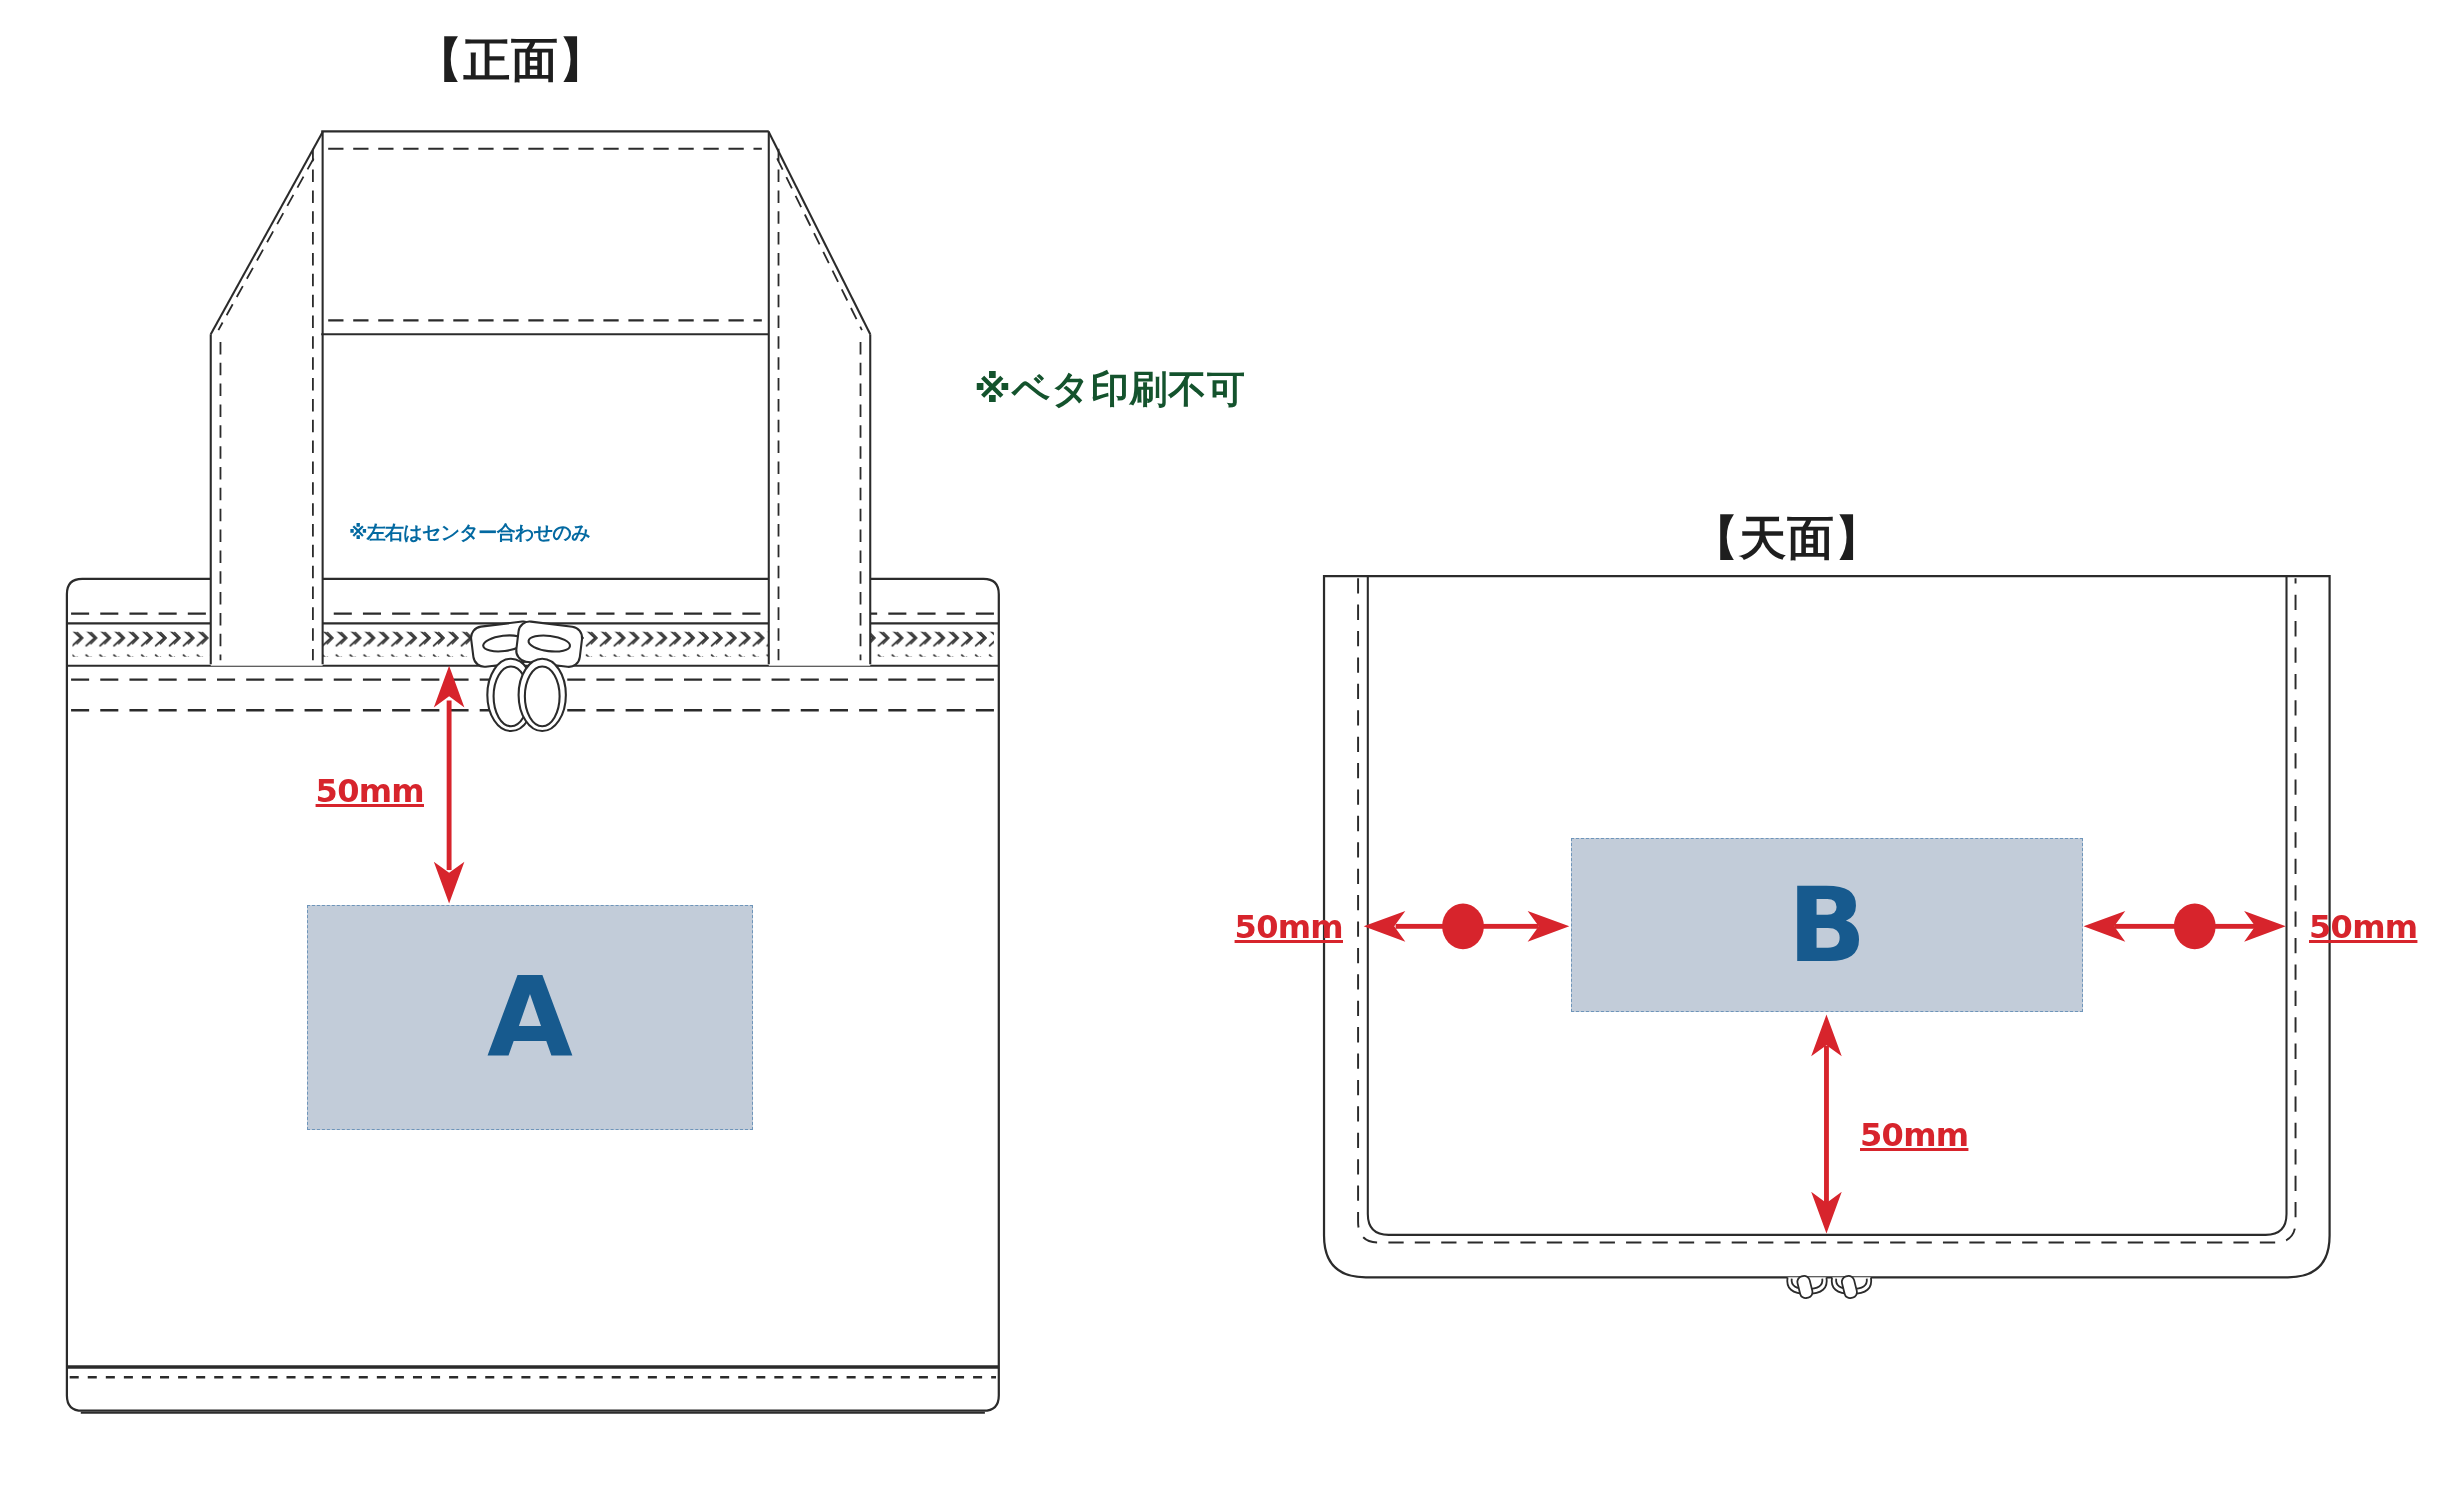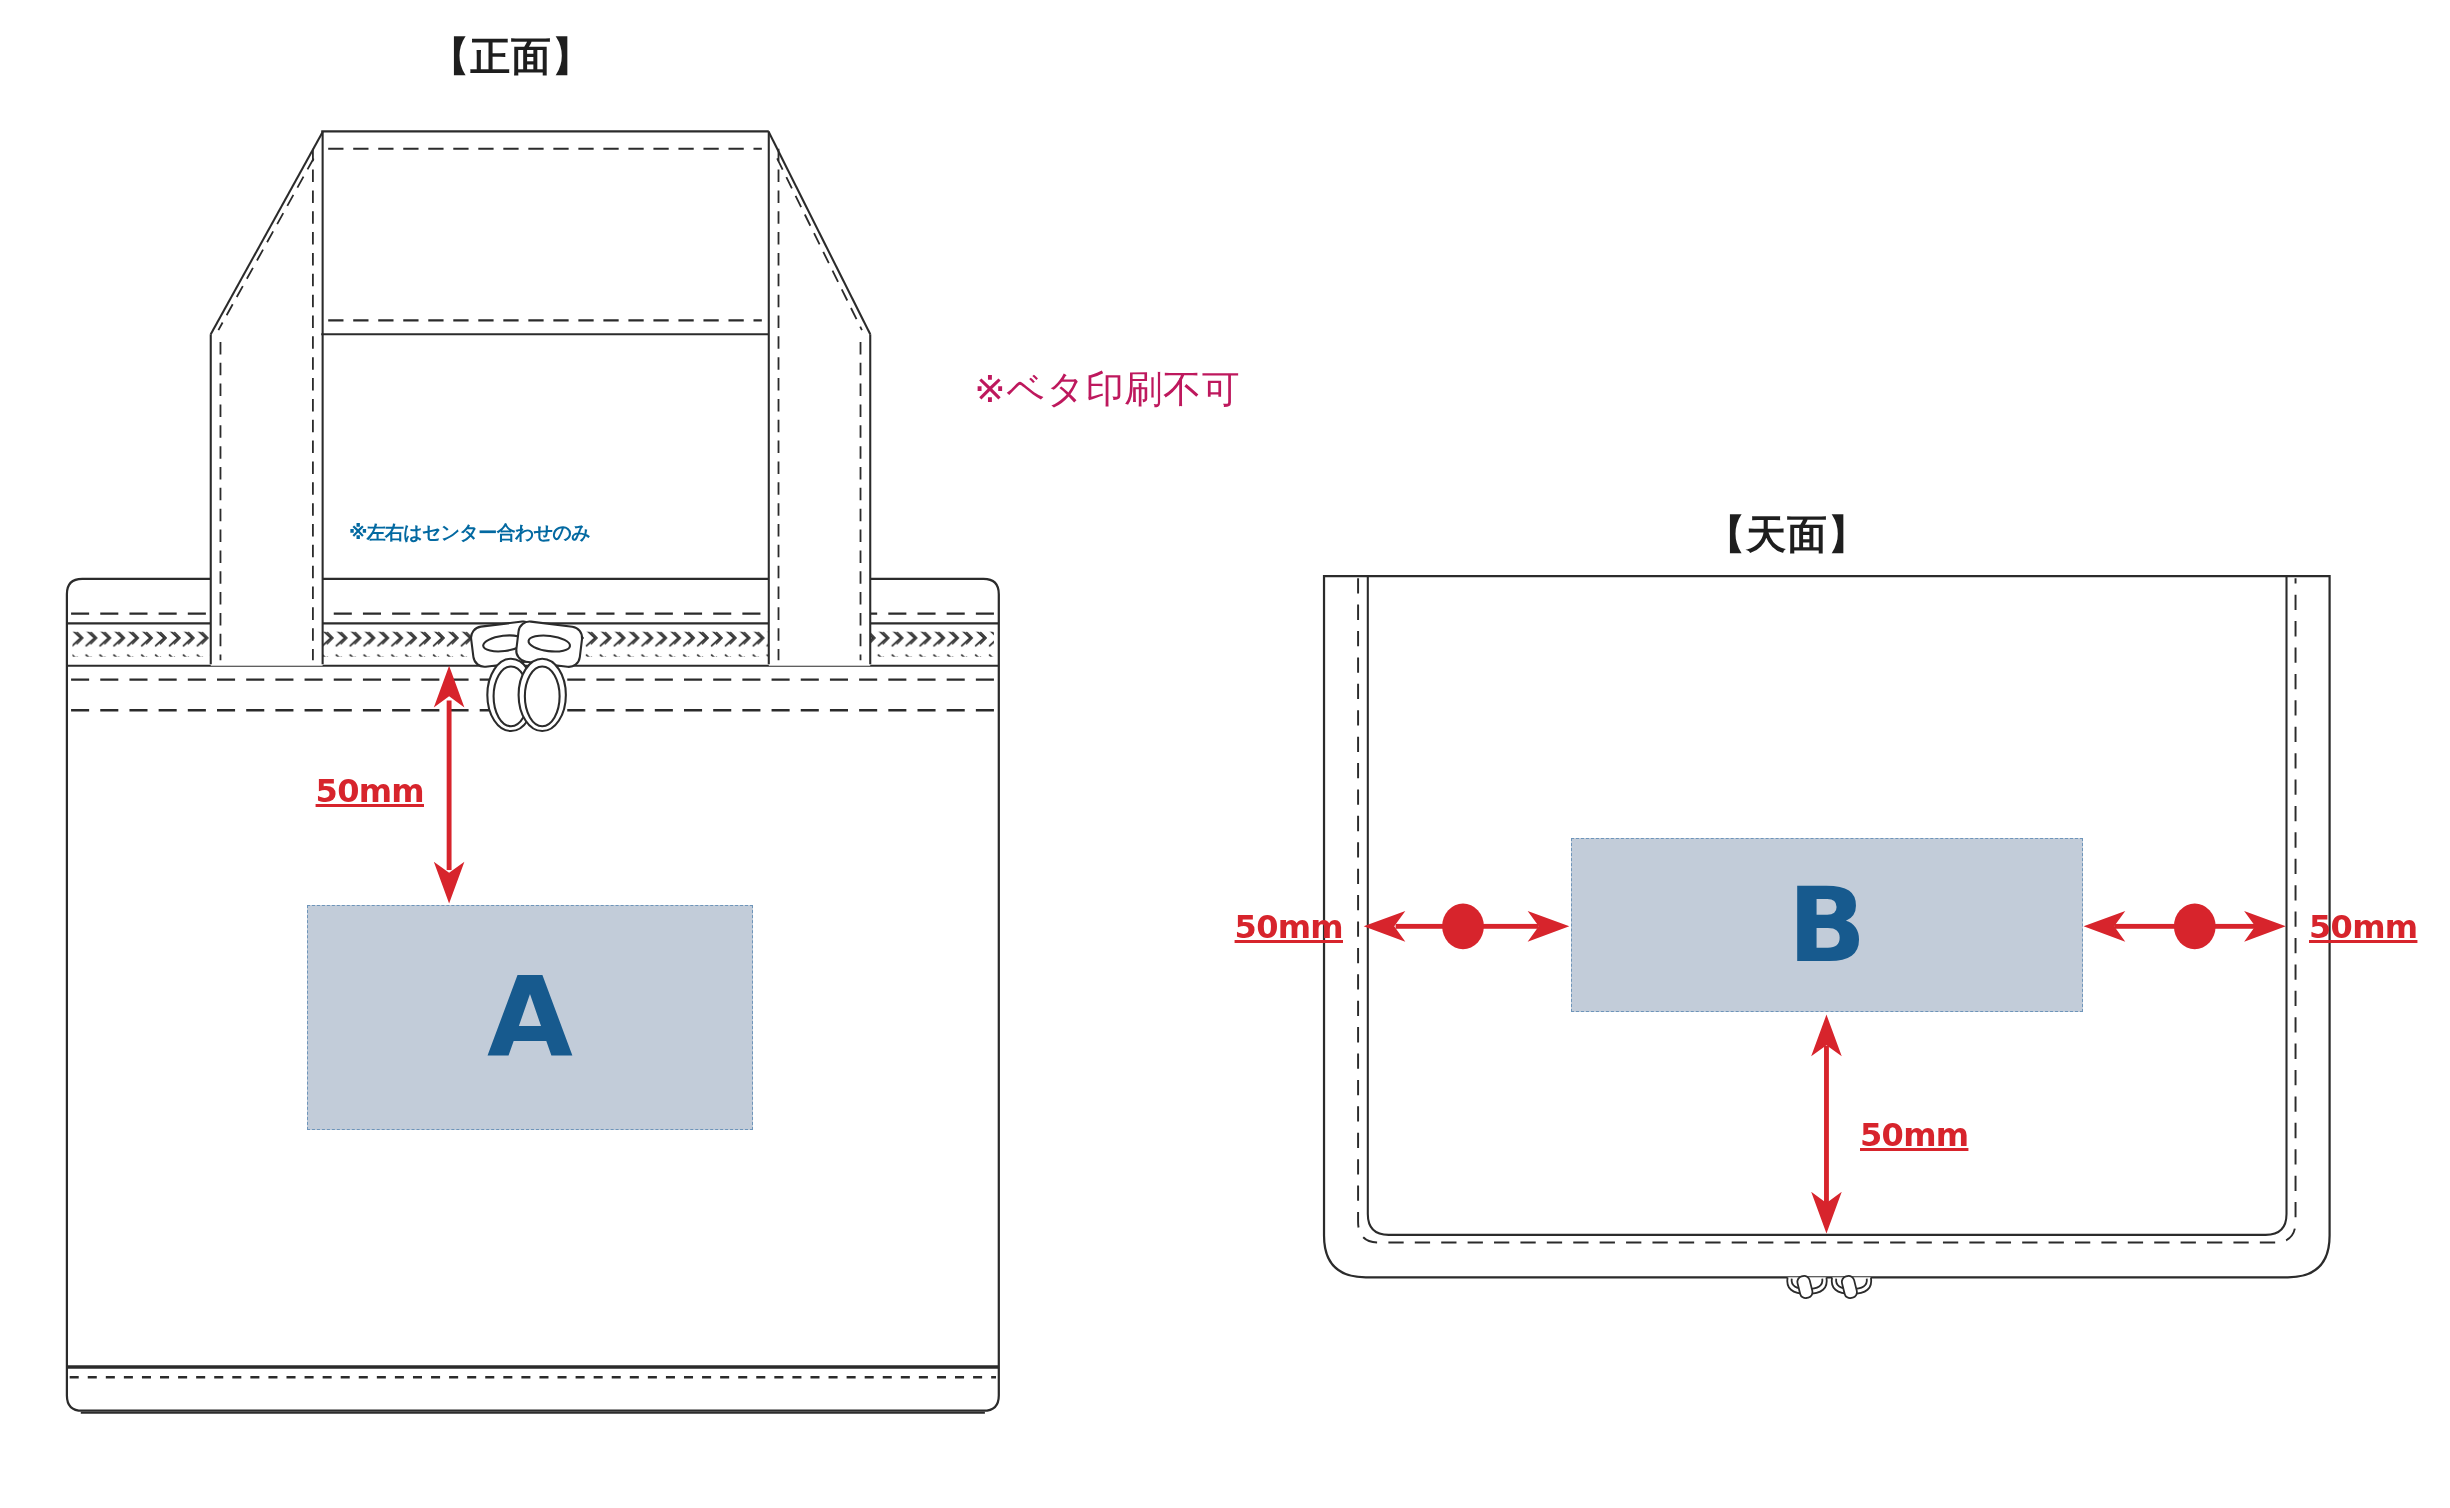--- a/index.html
+++ b/index.html
@@ -6,25 +6,25 @@
   #canvas{
     position:relative;
     width:2450px;height:1508px;
     background:#ffffff;
     font-family:"DejaVu Sans","Liberation Sans",sans-serif;
     overflow:hidden;
   }
   #lineart{position:absolute;left:0;top:0;}
   .label{position:absolute;white-space:nowrap;}
   .view-title{
-    font-size:40px;font-weight:bold;color:#1e1e1e;
+    font-size:47px;font-weight:bold;color:#1e1e1e;
     width:278px;text-align:center;letter-spacing:0.7px;
   }
   .warning-note{
-    font-size:38px;font-weight:normal;color:#be185d;letter-spacing:0.7px;
+    font-size:38px;font-weight:bold;color:#14532d;letter-spacing:0.7px;
   }
   .center-note{
     font-size:19px;font-weight:bold;color:#0369a1;letter-spacing:-0.7px;
   }
   .dim-label{
     font-size:32px;font-weight:bold;color:#d7242c;
     width:111px;letter-spacing:-0.7px;text-decoration:underline;
   }
   .print-area{
     position:absolute;

